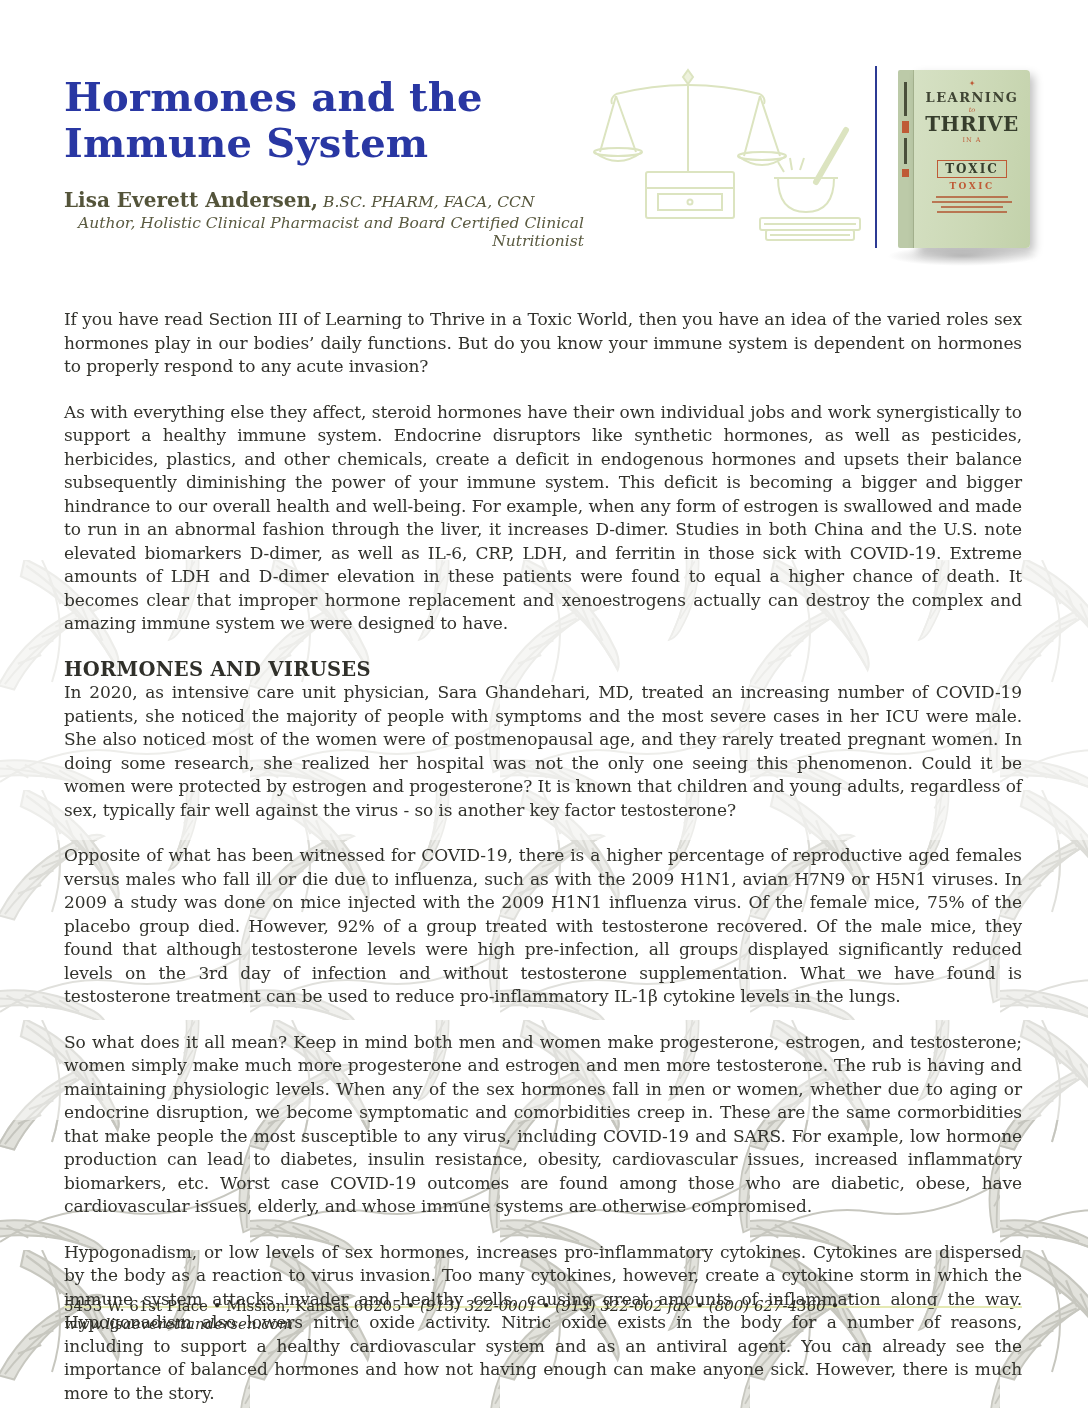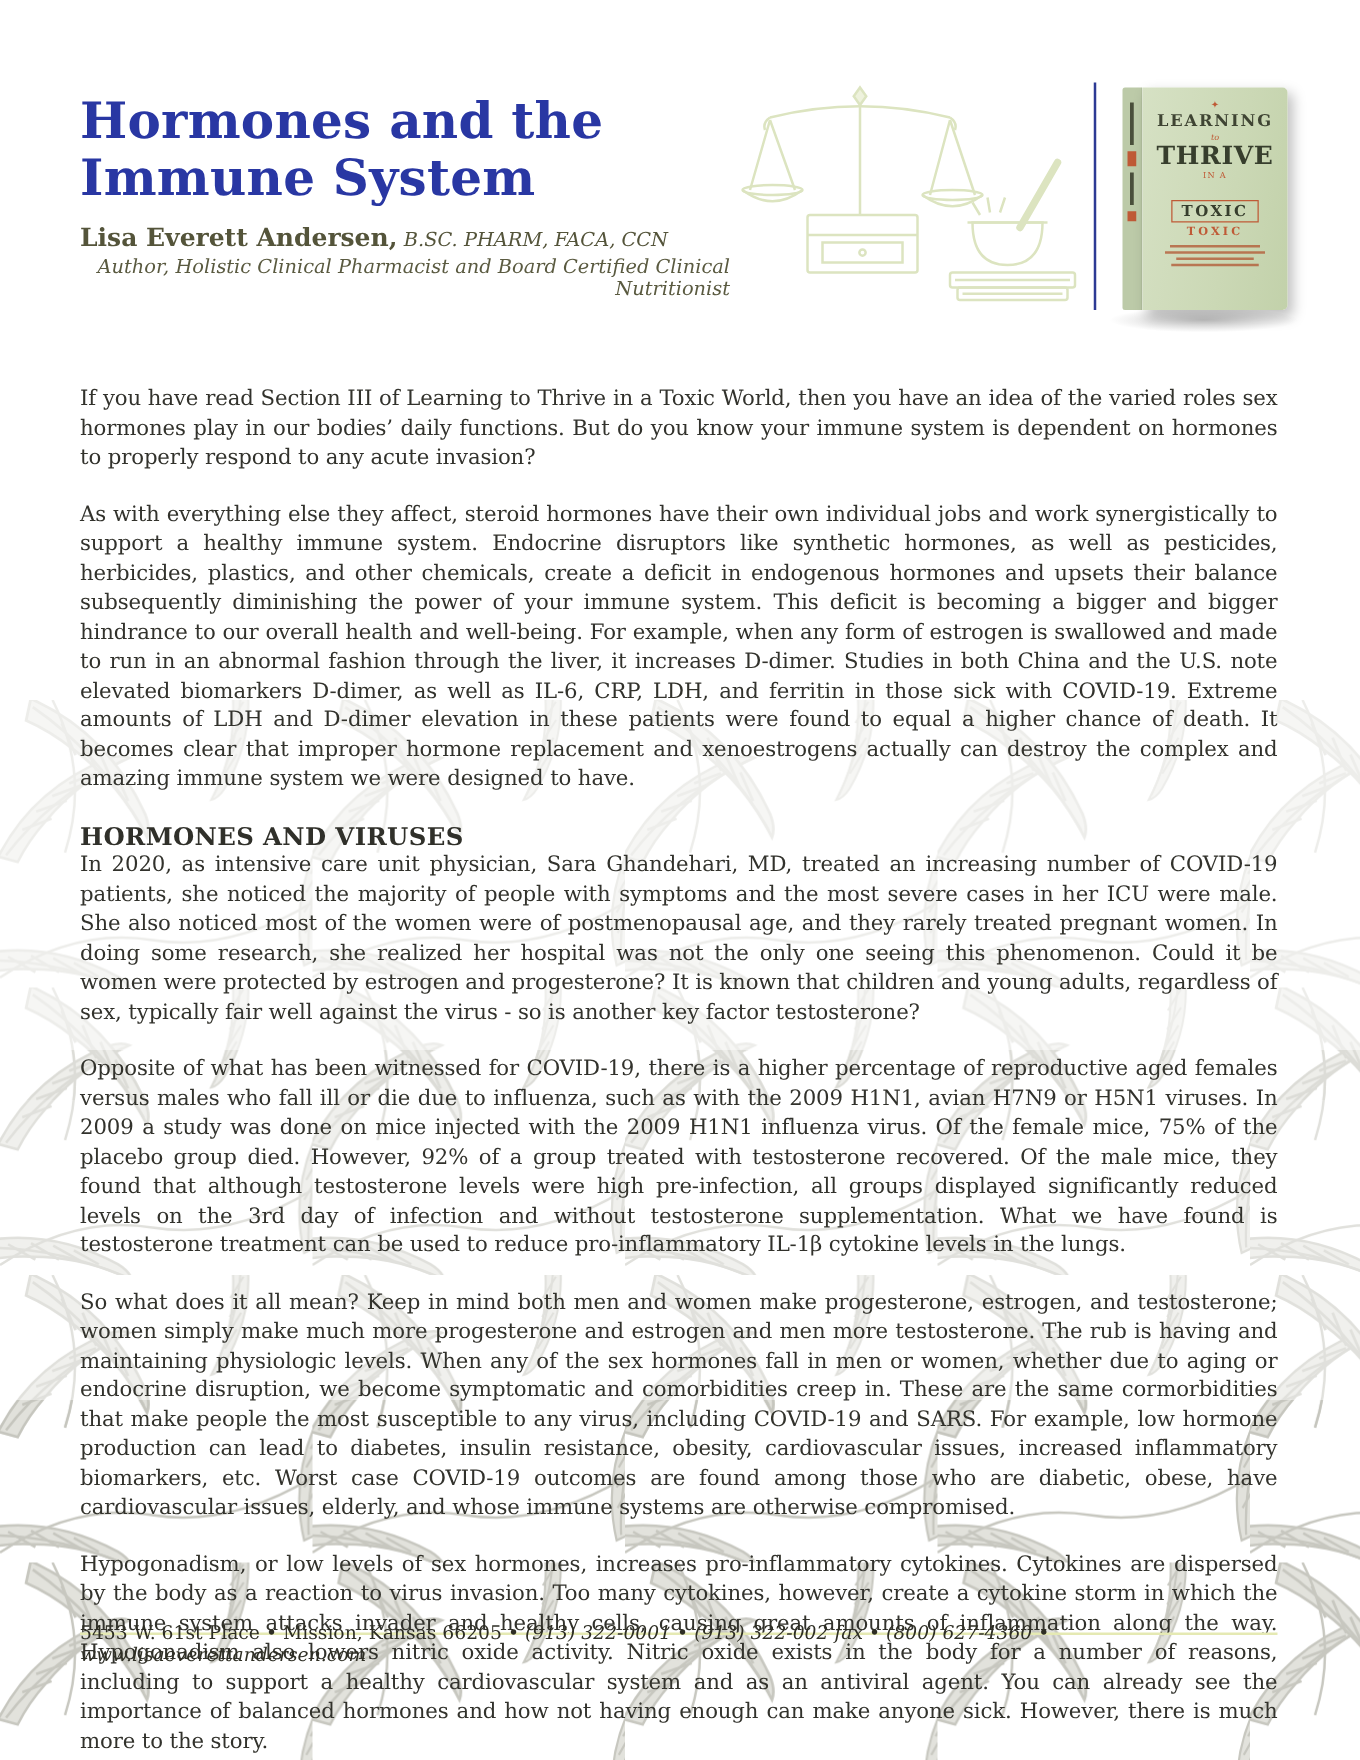--- a/index.html
+++ b/index.html
@@ -3,21 +3,21 @@
 <meta charset="utf-8">
 <style>
   html,body{margin:0;padding:0;background:#ffffff;}
   .page{position:relative;width:1088px;height:1408px;background:#ffffff;overflow:hidden;
         font-family:"DejaVu Serif",serif;color:#32322c;border-radius:13px;}
   
   .watermark{position:absolute;left:0;top:560px;width:1088px;height:848px;z-index:0;pointer-events:none;}
   
   .masthead{position:absolute;left:64px;top:74px;z-index:2;width:520px;}
   .title{font-size:40px;font-weight:bold;line-height:46px;color:#2937a3;letter-spacing:0.2px;}
-  .author-line{margin-top:12px;color:#54543a;}
+  .author-line{margin-top:22px;color:#54543a;}
   .author-name{font-size:20px;font-weight:bold;}
   .author-creds{font-size:15.5px;font-style:italic;}
   .author-sub{font-size:15.5px;font-style:italic;color:#5a5a40;margin-top:2px;text-align:right;}
   .scales-art{position:absolute;left:588px;top:60px;z-index:1;}
   .header-divider{position:absolute;left:875px;top:66px;width:2px;height:182px;background:#2c3a94;z-index:2;}
   
   .book{position:absolute;left:893px;top:70px;width:142px;height:186px;z-index:2;}
   .book-shadow{position:absolute;left:-6px;top:176px;width:152px;height:20px;
                background:radial-gradient(ellipse at center,rgba(60,60,60,0.30) 0%,rgba(60,60,60,0.0) 70%);}
   .book-body{position:relative;width:132px;height:178px;margin-left:5px;display:flex;}

